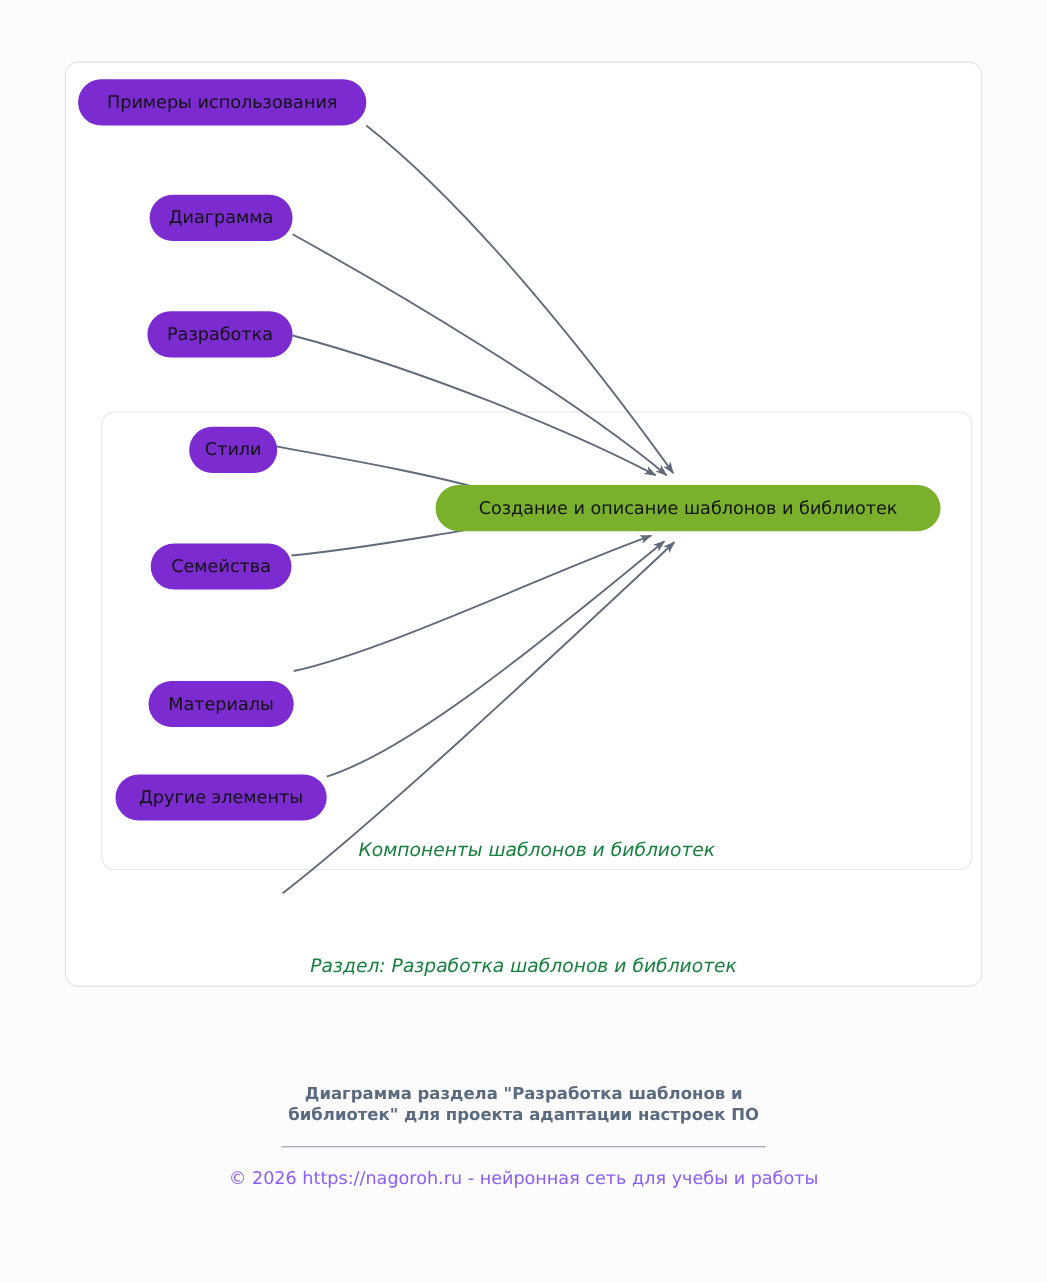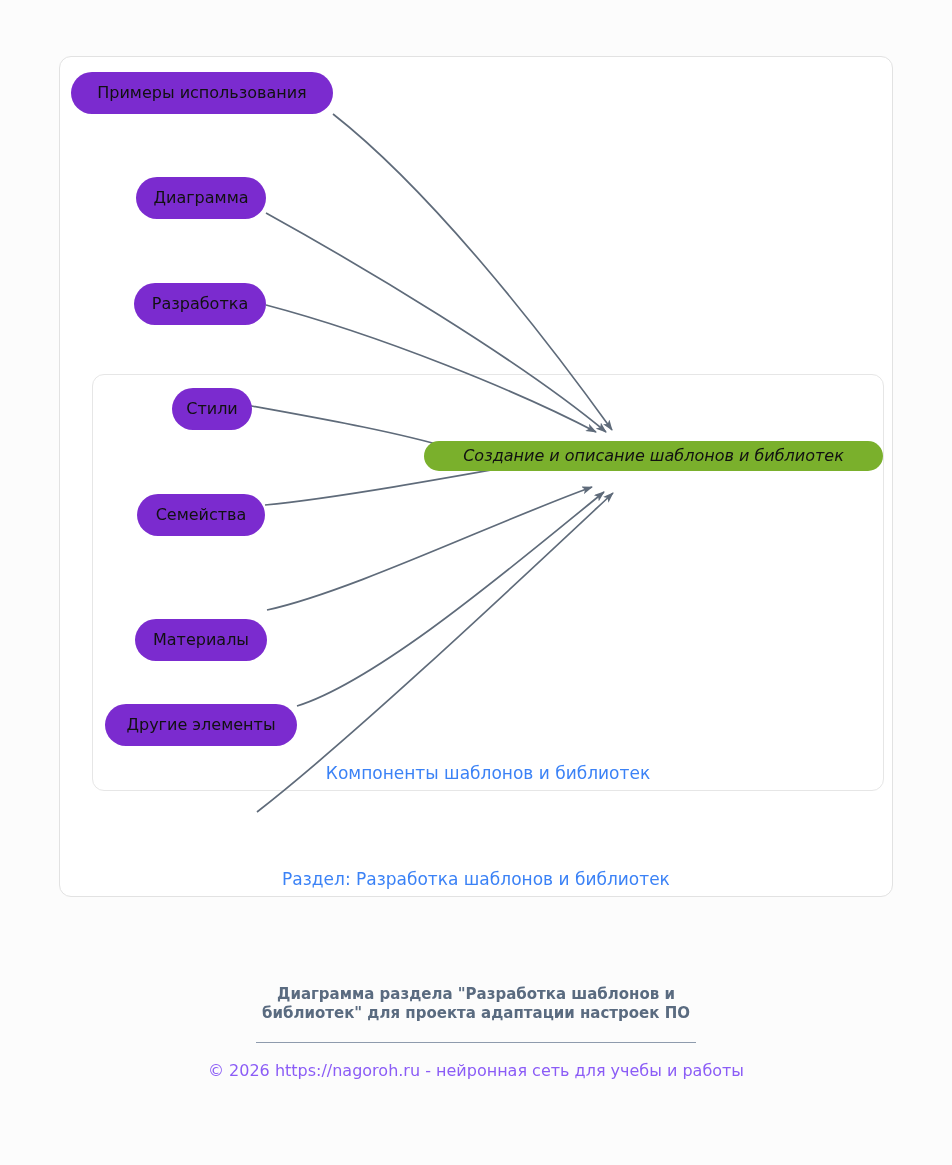--- a/index.html
+++ b/index.html
@@ -46,23 +46,24 @@
     border: 1px solid #e6e6e6;
     border-radius: 12px;
     background: #ffffff;
     box-sizing: border-box;
   }
 
   .cluster-label {
     position: absolute;
     text-align: center;
     font-size: 17px;
-    color: #3b82f6;
+    color: #15803d;
     white-space: nowrap;
     font-family: "DejaVu Sans", "Liberation Sans", sans-serif;
+    font-style: italic;
   }
   #cluster-inner-label {
     left: 92px;
     width: 792px;
     top: 763px;
   }
   #cluster-outer-label {
     left: 59px;
     width: 834px;
     top: 869px;
@@ -97,21 +98,21 @@
   .node.green  { background: #7AB02C; }
 
   #node-examples   { left: 71px;  top: 72px;  width: 262px; height: 42px; }
   #node-adaptation { left: 136px; top: 177px; width: 130px; height: 42px; }
   #node-management { left: 134px; top: 283px; width: 132px; height: 42px; }
   #node-styles     { left: 172px; top: 388px; width: 80px;  height: 42px; }
   #node-families   { left: 137px; top: 494px; width: 128px; height: 42px; }
   #node-materials  { left: 135px; top: 599px; width: 132px; height: 42px; margin-top: 20px; }
   #node-other      { left: 105px; top: 704px; width: 192px; height: 42px; }
   #node-library-org{ left: 71px;  top: 810px; width: 230px; height: 42px; }
-  #node-central    { left: 424px; top: 441px; width: 459px; height: 30px; font-style: italic; }
+  #node-central    { left: 396px; top: 441px; width: 459px; height: 42px; }
 
   
   #caption-block {
     position: absolute;
     left: 0;
     top: 985px;
     width: 952px;
     text-align: center;
   }
   #caption-title {

